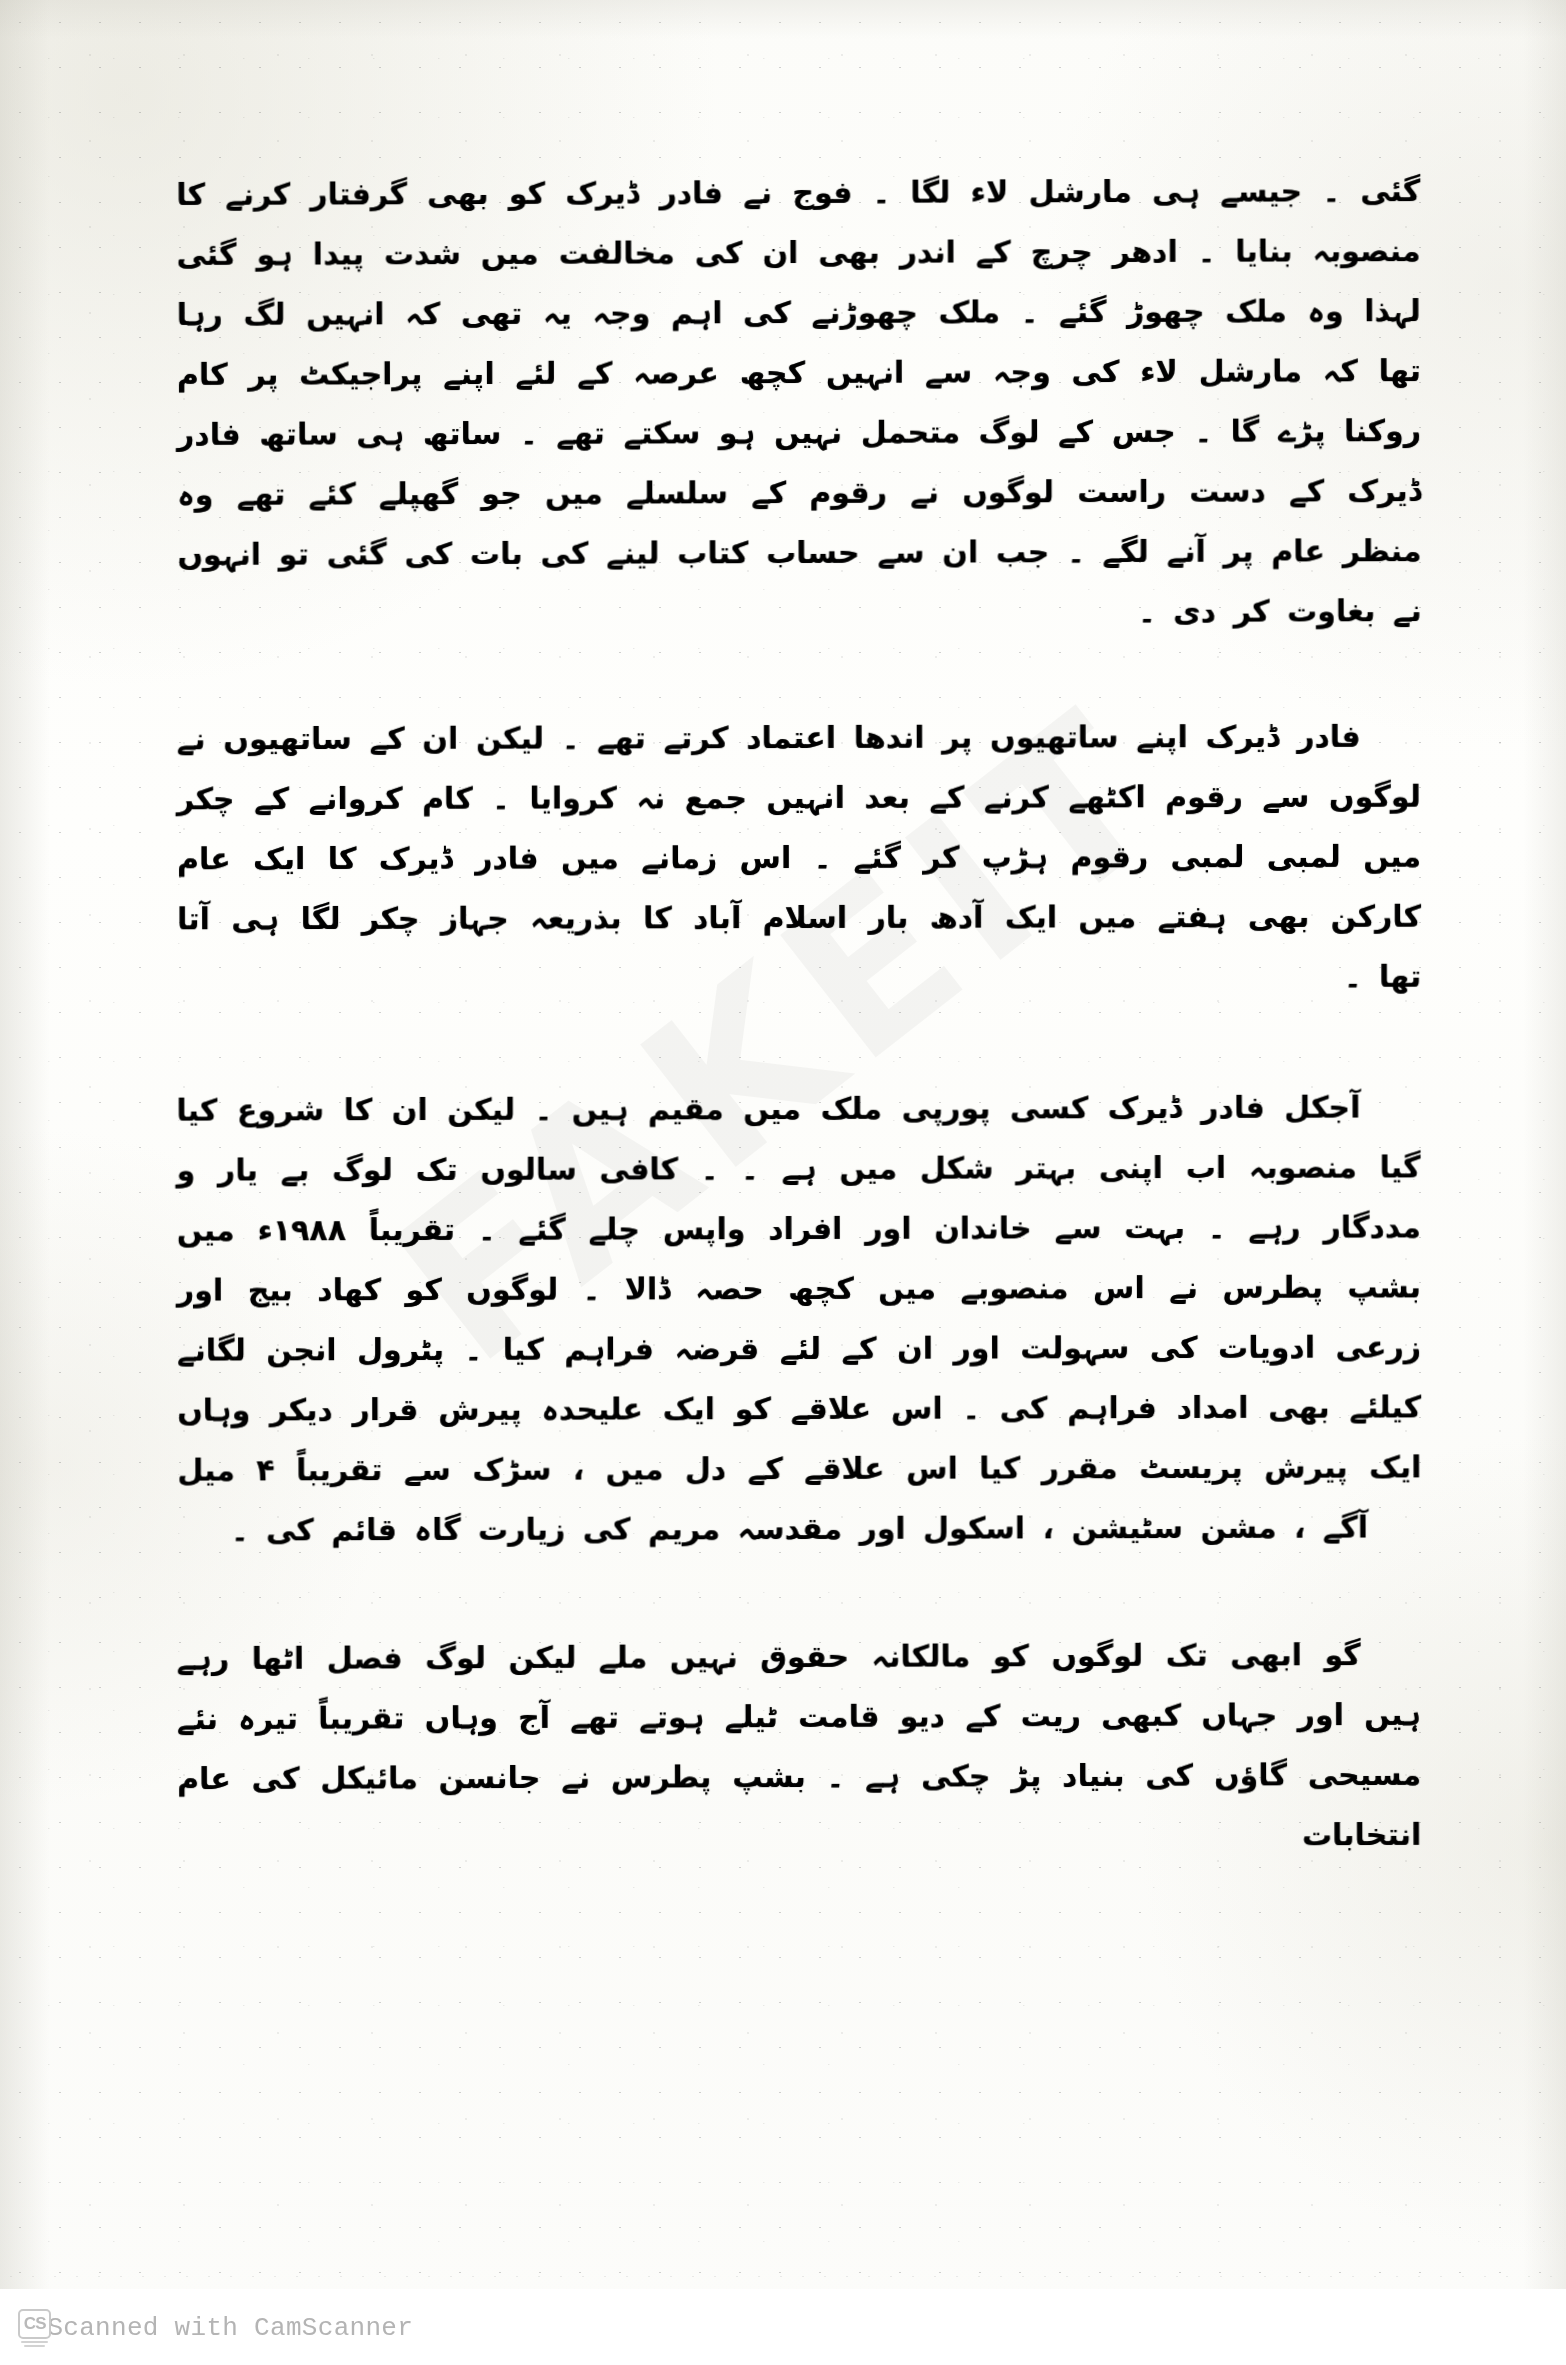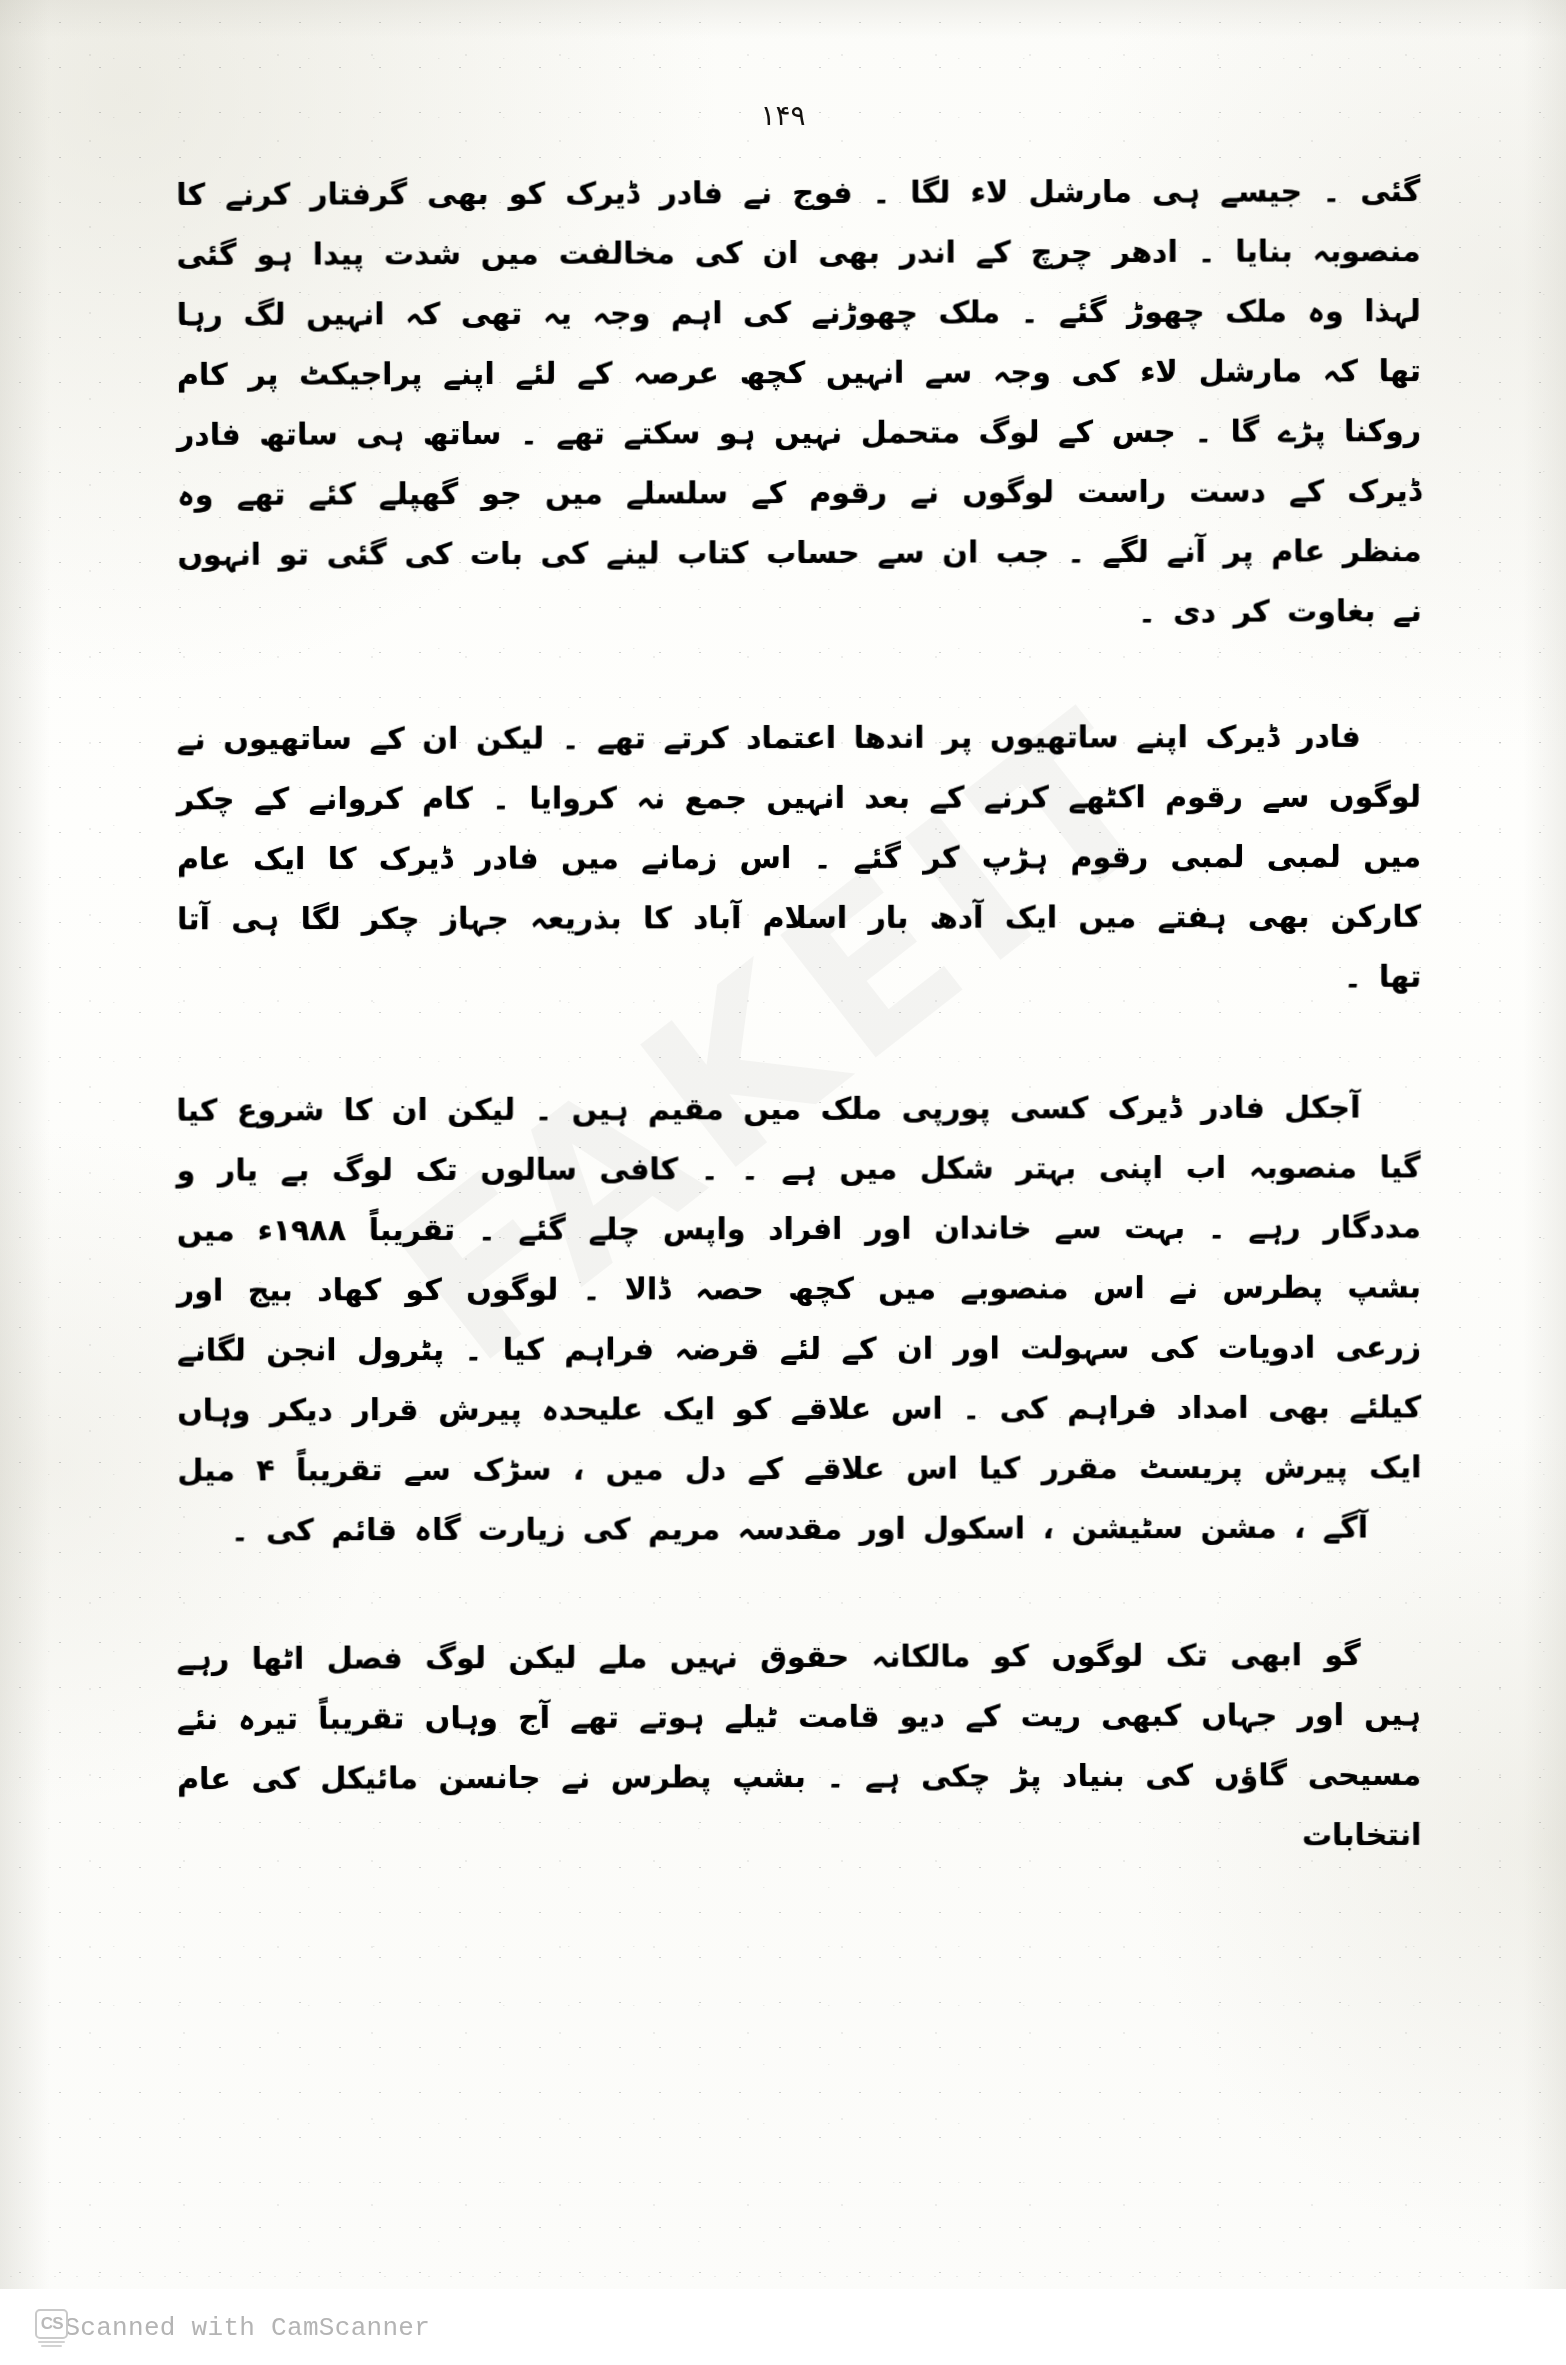--- a/index.html
+++ b/index.html
@@ -145,21 +145,20 @@
     justify-content: flex-end;
     align-items: center;
     padding: 0 0 0 18.4px;
     z-index: 8;
     direction: ltr;
   }
 
   .cs-logo {
     width: 19px;
     height: 37px;
-    margin-left: 17px;
     margin-right: 10px;
     position: relative;
     flex: 0 0 auto;
   }
   .cs-logo .cs-card {
     position: absolute;
     left: 0; top: 0;
     width: 33px; height: 30px;
     border: 2.1px solid #c9c9c9;
     border-radius: 5px;
@@ -216,21 +215,20 @@
 <div class="page-scan">
 
   <div class="paper"></div>
   <div class="speckle"></div>
   <div class="edge-shade"></div>
 
   <div class="watermark">
     <span>FAKEIT</span>
   </div>
 
-  <div class="folio">۱۴۹</div>
 
   <div class="text-column">
 
     <p class="para p1 last-right">گئی ۔ جیسے ہی مارشل لاء لگا ۔ فوج نے فادر ڈیرک کو بھی گرفتار کرنے کا منصوبہ بنایا ۔ ادھر چرچ کے اندر بھی ان کی مخالفت میں شدت پیدا ہو گئی لہذا وہ ملک چھوڑ گئے ۔ ملک چھوڑنے کی اہم وجہ یہ تھی کہ انہیں لگ رہا تھا کہ مارشل لاء کی وجہ سے انہیں کچھ عرصہ کے لئے اپنے پراجیکٹ پر کام روکنا پڑے گا ۔ جس کے لوگ متحمل نہیں ہو سکتے تھے ۔ ساتھ ہی ساتھ فادر ڈیرک کے دست راست لوگوں نے رقوم کے سلسلے میں جو گھپلے کئے تھے وہ منظر عام پر آنے لگے ۔ جب ان سے حساب کتاب لینے کی بات کی گئی تو انہوں نے بغاوت کر دی ۔</p>
 
     <p class="para p2 indent last-right">فادر ڈیرک اپنے ساتھیوں پر اندھا اعتماد کرتے تھے ۔ لیکن ان کے ساتھیوں نے لوگوں سے رقوم اکٹھے کرنے کے بعد انہیں جمع نہ کروایا ۔ کام کروانے کے چکر میں لمبی لمبی رقوم ہڑپ کر گئے ۔ اس زمانے میں فادر ڈیرک کا ایک عام کارکن بھی ہفتے میں ایک آدھ بار اسلام آباد کا بذریعہ جہاز چکر لگا ہی آتا تھا ۔</p>
 
     <p class="para p3 indent last-centered">آجکل فادر ڈیرک کسی پورپی ملک میں مقیم ہیں ۔ لیکن ان کا شروع کیا گیا منصوبہ اب اپنی بہتر شکل میں ہے ۔ ۔ کافی سالوں تک لوگ بے یار و مددگار رہے ۔ بہت سے خاندان اور افراد واپس چلے گئے ۔ تقریباً ۱۹۸۸ء میں بشپ پطرس نے اس منصوبے میں کچھ حصہ ڈالا ۔ لوگوں کو کھاد بیج اور زرعی ادویات کی سہولت اور ان کے لئے قرضہ فراہم کیا ۔ پٹرول انجن لگانے کیلئے بھی امداد فراہم کی ۔ اس علاقے کو ایک علیحدہ پیرش قرار دیکر وہاں ایک پیرش پریسٹ مقرر کیا اس علاقے کے دل میں ، سڑک سے تقریباً ۴ میل آگے ، مشن سٹیشن ، اسکول اور مقدسہ مریم کی زیارت گاہ قائم کی ۔</p>
 
     <p class="para p4 indent last-right">گو ابھی تک لوگوں کو مالکانہ حقوق نہیں ملے لیکن لوگ فصل اٹھا رہے ہیں اور جہاں کبھی ریت کے دیو قامت ٹیلے ہوتے تھے آج وہاں تقریباً تیرہ نئے مسیحی گاؤں کی بنیاد پڑ چکی ہے ۔ بشپ پطرس نے جانسن مائیکل کی عام انتخابات</p>

